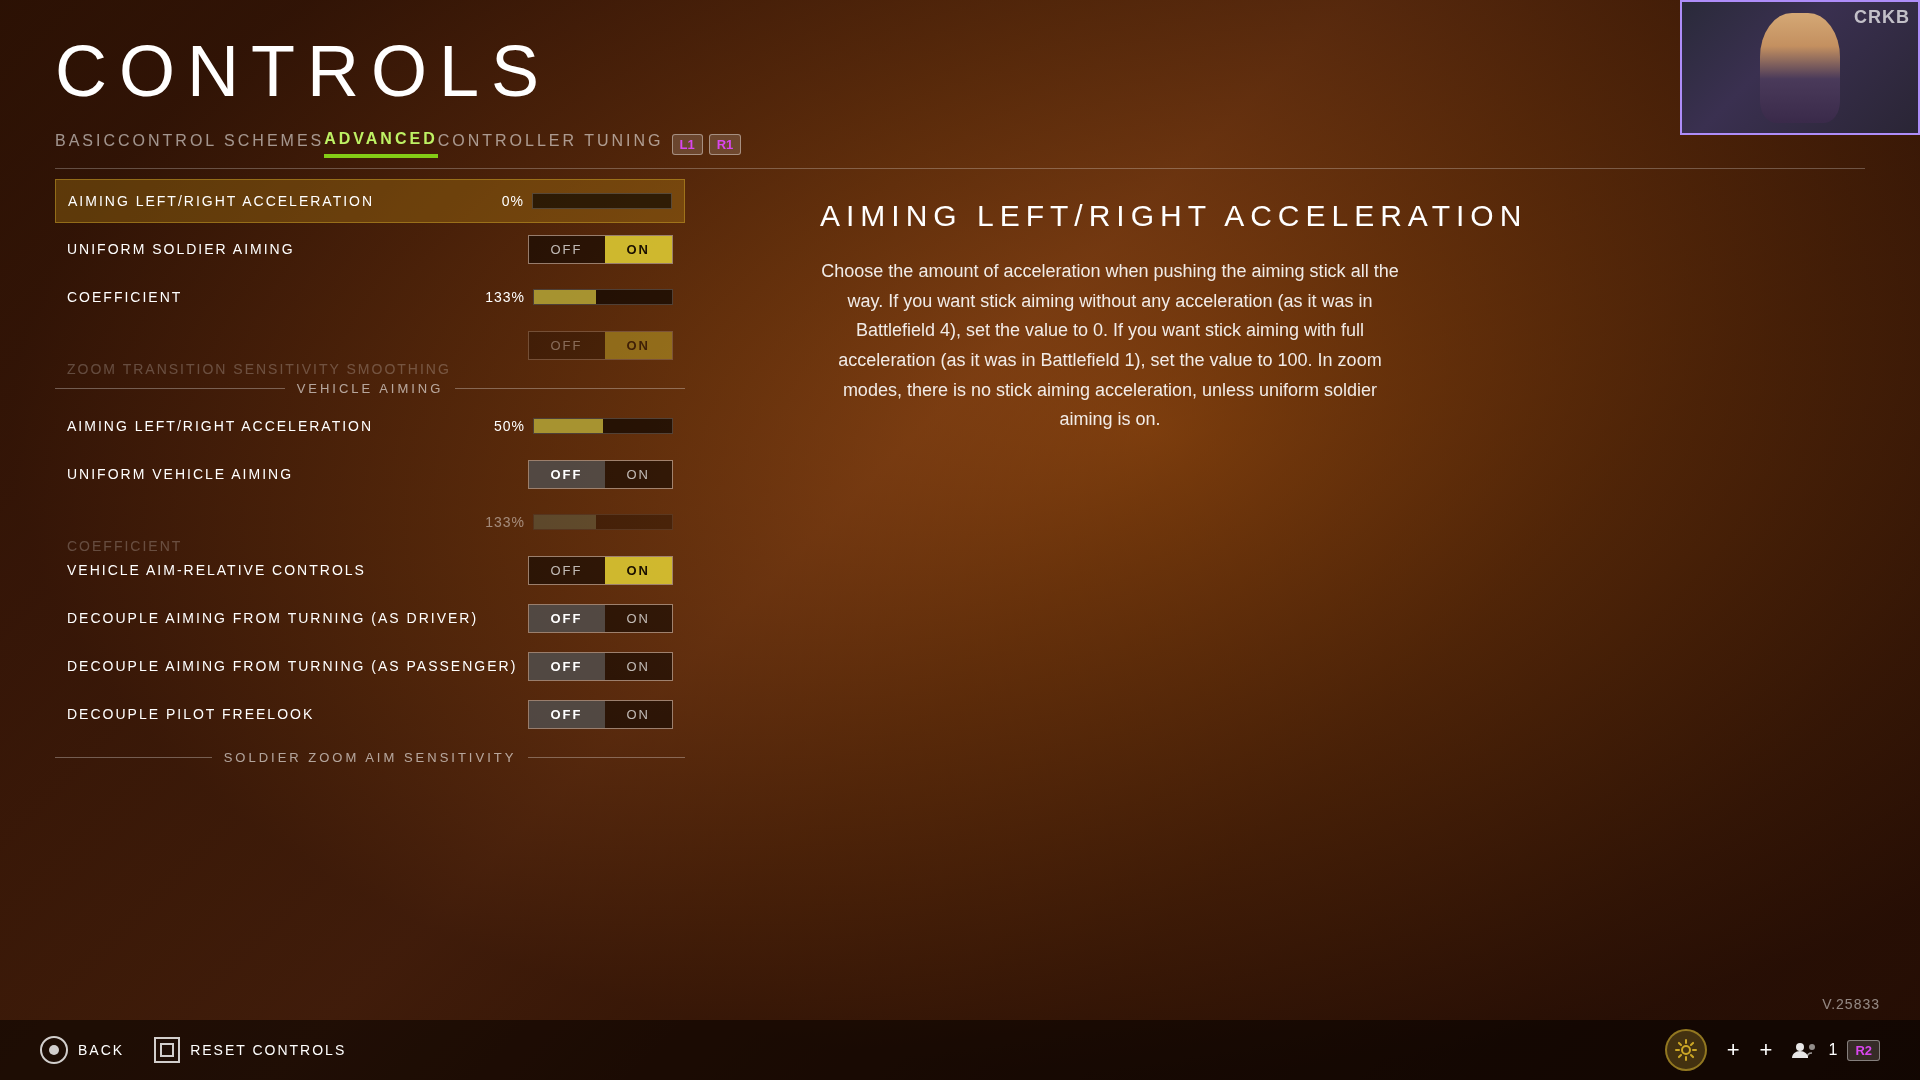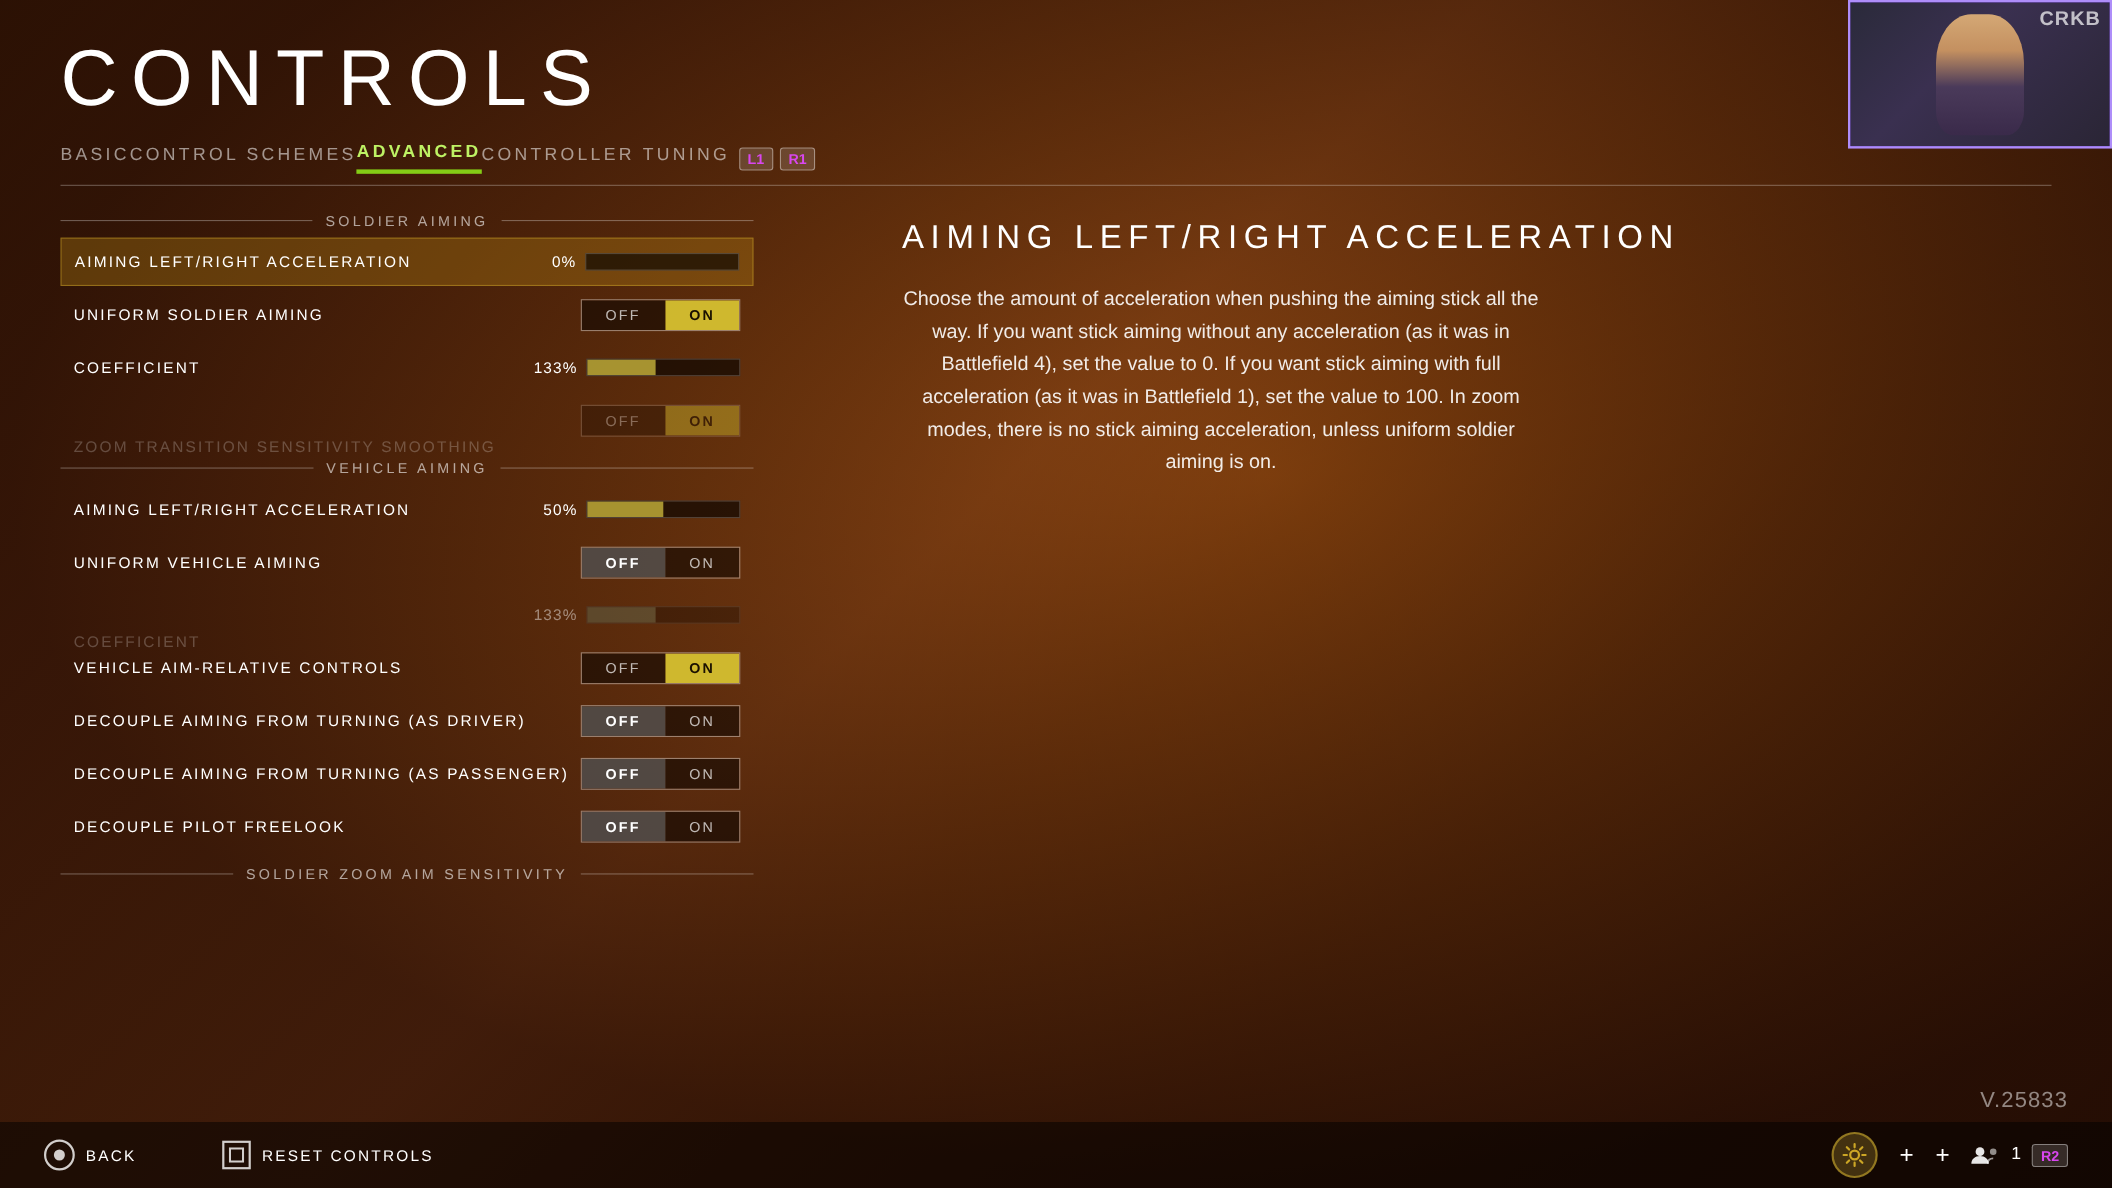--- a/index.html
+++ b/index.html
@@ -246,21 +246,20 @@
       position: absolute;
       bottom: 0;
       left: 0;
       right: 0;
       height: 60px;
       background: rgba(0,0,0,0.5);
       display: flex;
       align-items: center;
       padding: 0 40px;
       z-index: 10;
-      gap: 48px;
     }
 
     .bottom-action {
       display: flex;
       align-items: center;
       gap: 10px;
       margin-right: 30px;
       cursor: pointer;
     }
 
@@ -320,21 +319,21 @@
     .plus-btn {
       color: #fff;
       font-size: 22px;
       cursor: pointer;
     }
 
     .version {
       position: absolute;
       bottom: 68px;
       right: 40px;
-      font-size: 20px;
+      font-size: 14px;
       color: rgba(255,255,255,0.5);
       letter-spacing: 1px;
     }
 
     
     .webcam {
       position: absolute;
       top: 0;
       right: 0;
       width: 240px;
@@ -391,23 +390,20 @@
         <span class="badge">L1</span>
         <span class="badge">R1</span>
       </div>
     </div>
   </div>
 
   <div class="main">
 
     <div class="left-panel">
 
-      <div class="section-divider">
-        <span class="section-label">SOLDIER AIMING</span>
-      </div>
 
       <div class="setting-row highlighted">
         <span class="setting-name">AIMING LEFT/RIGHT ACCELERATION</span>
         <div class="slider-container">
           <span class="slider-value">0%</span>
           <div class="slider-bar-bg">
             <div class="slider-bar-fill" style="width:0%"></div>
           </div>
         </div>
       </div>

